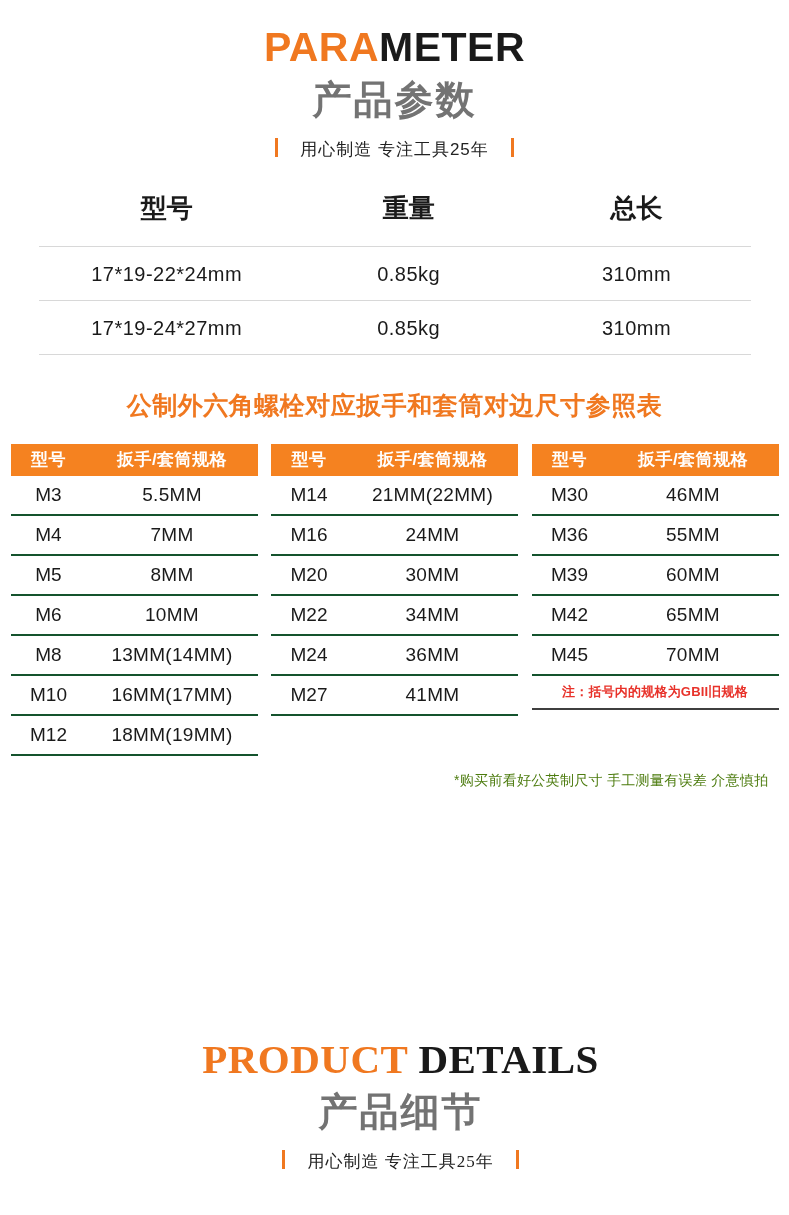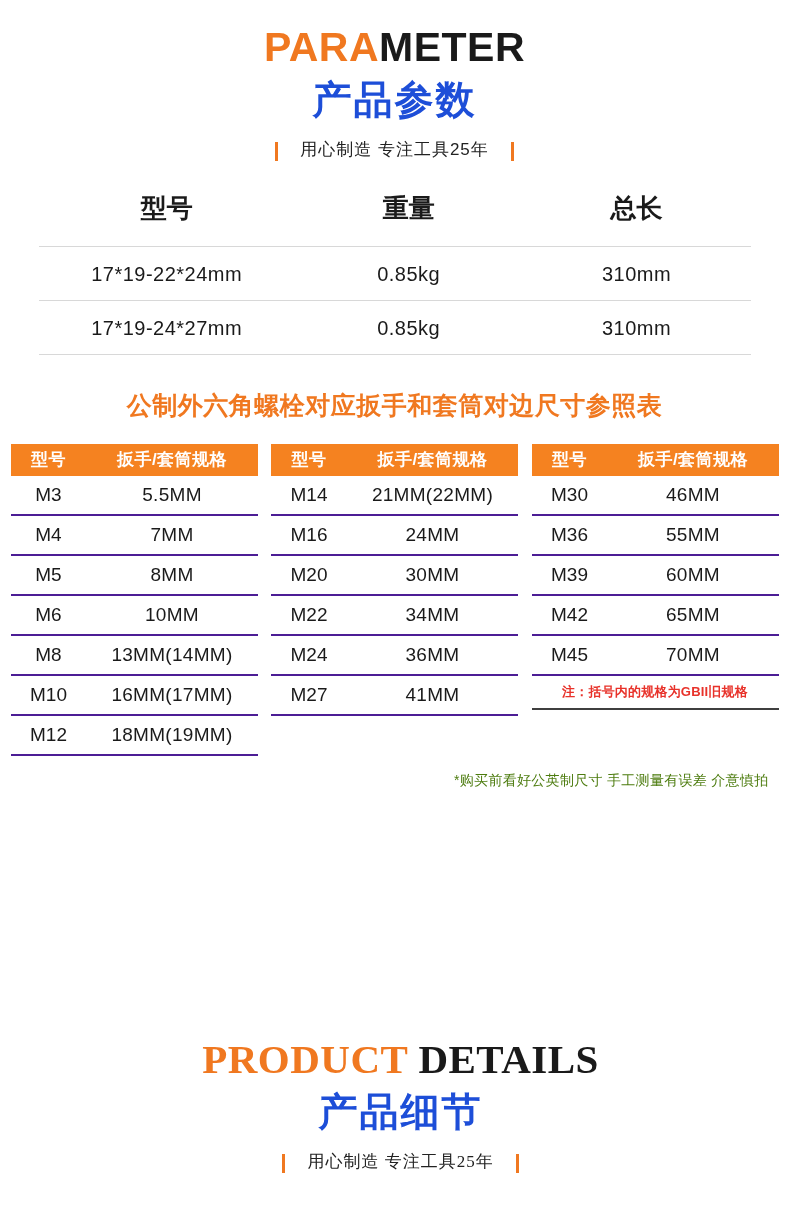--- a/index.html
+++ b/index.html
@@ -19,33 +19,33 @@
     font-size: 41px;
     font-weight: bold;
     letter-spacing: 0.5px;
     line-height: 1.15;
   }
   .head-en .accent { color: #f07820; }
   .head-en .dark { color: #1a1a1a; }
   .head-cn {
     font-size: 39px;
     font-weight: bold;
-    color: #1d4ed8;
+    color: #737373;
     letter-spacing: 2px;
     line-height: 1.3;
     margin-top: 4px;
   }
   .head-sub {
     margin-top: 12px;
     font-size: 17px;
     color: #222;
     letter-spacing: 1px;
     display: flex;
     justify-content: center;
-    align-items: flex-end;
+    align-items: flex-start;
     gap: 22px;
   }
   .bar {
     display: inline-block;
     width: 3px;
     height: 19px;
     background: #f07820;
   }
 
   
@@ -103,21 +103,21 @@
     display: flex;
     align-items: center;
     letter-spacing: 0.5px;
   }
   .ref-head .h1 { width: 76px; text-align: center; }
   .ref-head .h2 { flex: 1; text-align: center; }
   .ref-row {
     display: flex;
     align-items: center;
     height: 40px;
-    border-bottom: 2px solid #4c1d95;
+    border-bottom: 2px solid #14532d;
     font-size: 19px;
     color: #1a1a1a;
   }
   .ref-row .c1 { width: 76px; text-align: center; }
   .ref-row .c2 { flex: 1; text-align: center; letter-spacing: 0.3px; }
   .ref-note {
     border-bottom: 2px solid #3f3f3f;
     height: 34px;
     display: flex;
     align-items: center;

